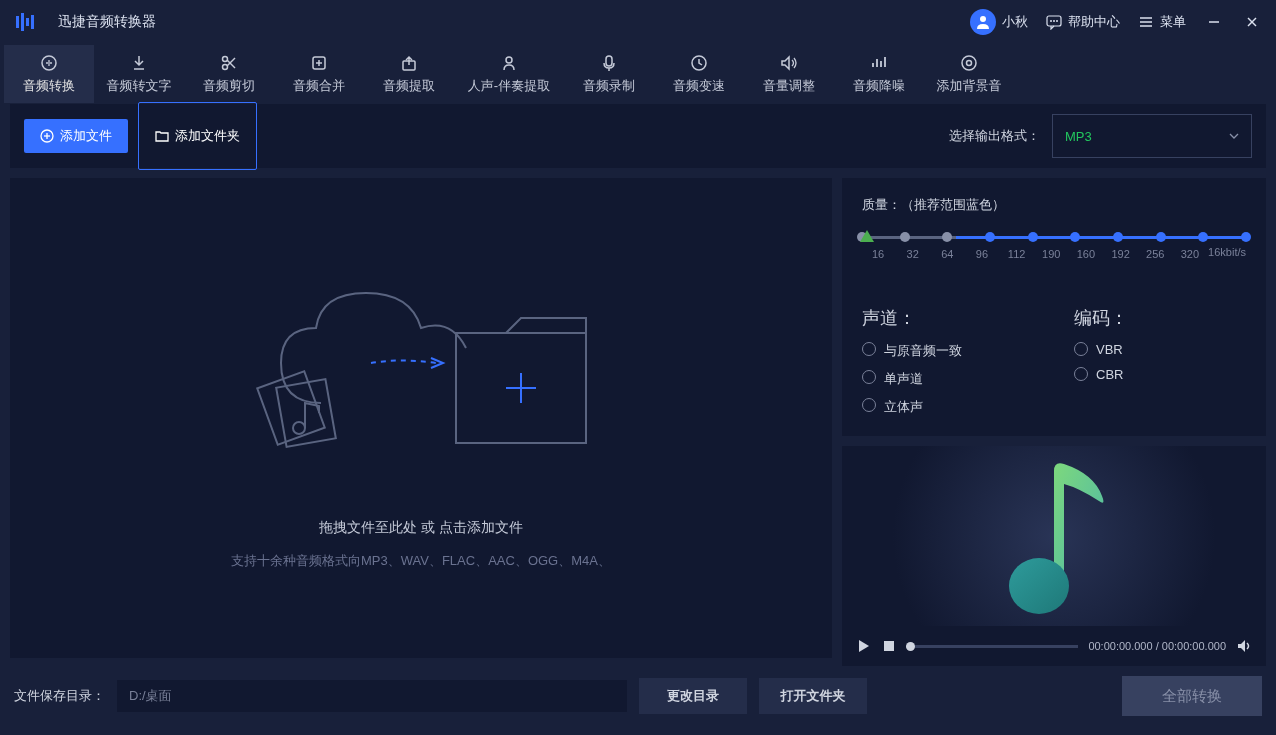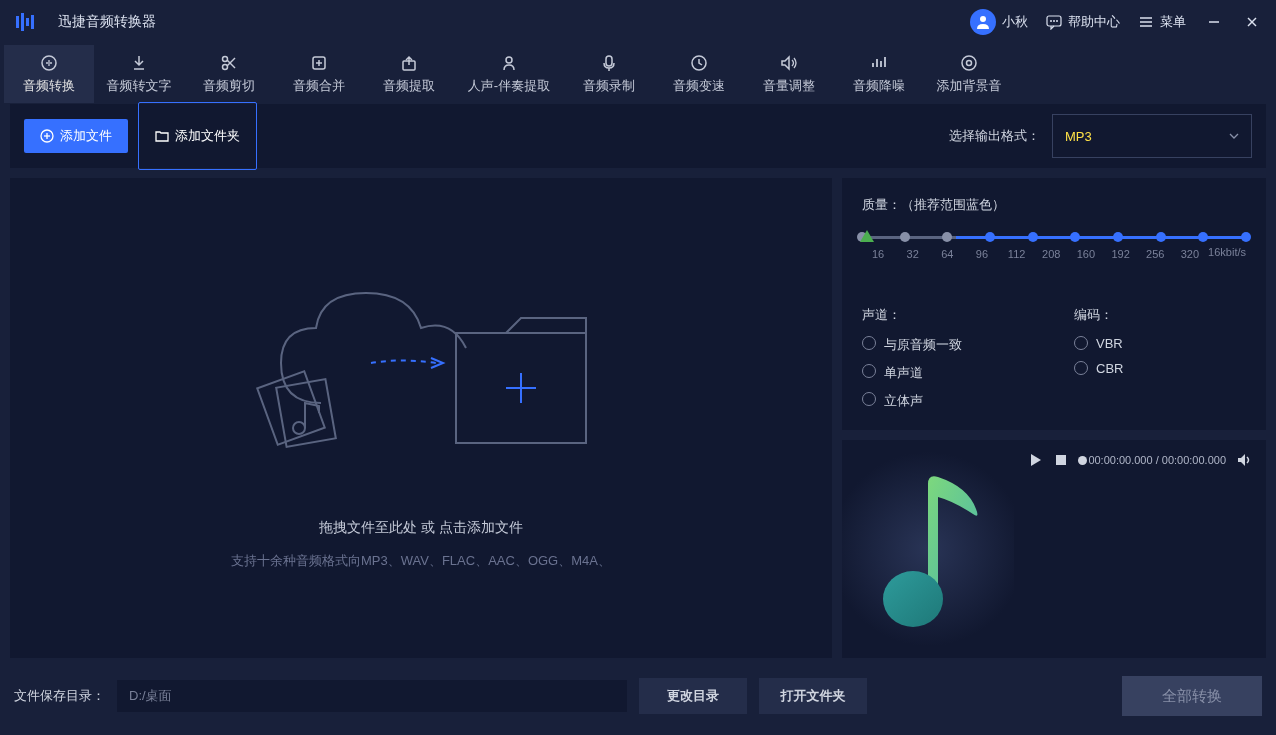--- a/index.html
+++ b/index.html
@@ -18,45 +18,45 @@
 .toolbar { height: 60px; display: flex; align-items: center; padding: 0 4px; gap: 0; }
 .tool-item { width: 90px; height: 58px; display: flex; flex-direction: column; align-items: center; justify-content: center; gap: 4px; font-size: 13px; color: #c5cad8; cursor: pointer; }
 .tool-item.active { background: #242d4a; color: #e5e5e5; }
 .tool-icon { width: 20px; height: 20px; display: flex; align-items: center; justify-content: center; }
 
 
 .actionbar { height: 64px; background: #111830; display: flex; align-items: center; padding: 0 14px; gap: 10px; margin: 0 10px; }
 .btn-primary { background: #3670ff; color: #fff; border: none; padding: 8px 16px; font-size: 13px; display: flex; align-items: center; gap: 6px; cursor: pointer; border-radius: 2px; }
 .btn-secondary { background: transparent; color: #fff; border: 1px solid #3670ff; padding: 24px 16px; font-size: 13px; display: flex; align-items: center; gap: 6px; cursor: pointer; border-radius: 2px; }
 .actionbar-right { margin-left: auto; display: flex; align-items: center; gap: 12px; font-size: 13px; }
-.select-box { width: 200px; height: 44px; border: 1px solid #374160; background: transparent; display: flex; align-items: center; justify-content: space-between; padding: 0 12px; color: #fde047; cursor: pointer; }
+.select-box { width: 200px; height: 44px; border: 1px solid #374160; background: transparent; display: flex; align-items: center; justify-content: space-between; padding: 0 12px; color: #22c55e; cursor: pointer; }
 
 
 .main { display: flex; height: 500px; gap: 10px; padding: 10px; }
 .left-panel { flex: 1; background: #111830; display: flex; flex-direction: column; align-items: center; justify-content: center; }
 .right-panel { width: 424px; display: flex; flex-direction: column; gap: 10px; }
 .quality-box { background: #111830; padding: 18px 20px; }
 .quality-label { font-size: 13px; margin-bottom: 16px; }
 .quality-slider { position: relative; height: 40px; }
 .slider-track { position: absolute; top: 6px; left: 0; right: 40px; height: 3px; background: #5a6480; }
 .slider-fill { position: absolute; top: 6px; left: 94px; width: 290px; height: 3px; background: #3670ff; }
 .slider-dot { position: absolute; top: 2px; width: 10px; height: 10px; border-radius: 50%; background: #8890a8; }
 .slider-dot.blue { background: #3670ff; }
 .slider-handle { position: absolute; top: 0; left: -2px; width: 0; height: 0; border-left: 7px solid transparent; border-right: 7px solid transparent; border-bottom: 12px solid #4caf50; }
 .slider-labels { position: absolute; top: 18px; left: 0; right: 40px; display: flex; justify-content: space-between; font-size: 11px; color: #7a8199; }
 .slider-labels span { width: 32px; text-align: center; }
 .slider-unit { position: absolute; right: 0; top: 16px; font-size: 11px; color: #7a8199; }
 
 .settings-row { display: flex; gap: 40px; padding: 18px 20px 10px; background: #111830; }
 .settings-col { flex: 1; }
-.settings-title { font-size: 13px; margin-bottom: 12px; color: #d0d5e0; }
+.settings-title { font-size: 18px; margin-bottom: 12px; color: #d0d5e0; }
 .radio-option { display: flex; align-items: flex-start; gap: 8px; margin-bottom: 10px; font-size: 13px; cursor: pointer; }
 .radio-circle { width: 14px; height: 14px; border: 1.5px solid #7a8199; border-radius: 50%; }
 
-.preview-box { flex: 1; background: #111830; display: flex; flex-direction: row; }
+.preview-box { flex: 1; background: #111830; display: flex; flex-direction: column; }
 .preview-visual { flex: 1; display: flex; align-items: center; justify-content: center; background: radial-gradient(circle, #293456 0%, #111830 70%); }
 .player-bar { height: 40px; display: flex; align-items: center; gap: 10px; padding: 0 14px; }
 .player-btn { cursor: pointer; display: flex; align-items: center; }
 .progress-track { flex: 1; height: 3px; background: #374160; position: relative; }
 .progress-dot { position: absolute; left: 0; top: -3px; width: 9px; height: 9px; border-radius: 50%; background: #d0d5e0; }
 .time-display { font-size: 11px; color: #b0b6c8; }
 
 
 .drop-illustration { width: 400px; height: 240px; position: relative; }
 .drop-text { text-align: center; color: #c5cad8; font-size: 14px; margin-top: 16px; }
@@ -297,21 +297,21 @@
             <div class="slider-dot blue" style="left: 336.333px;"></div>
             <div class="slider-dot blue" style="left: 379px;"></div>
           </div>
         <div class="slider-handle"></div>
         <div class="slider-labels" id="slider-labels">
             <span>16</span>
             <span>32</span>
             <span>64</span>
             <span>96</span>
             <span>112</span>
-            <span>208</span>
+            <span>190</span>
             <span>160</span>
             <span>192</span>
             <span>256</span>
             <span>320</span>
           </div>
         <div class="slider-unit">16kbit/s</div>
       </div>
     </div>
 
     <div class="settings-row" style="margin-top:-10px">

